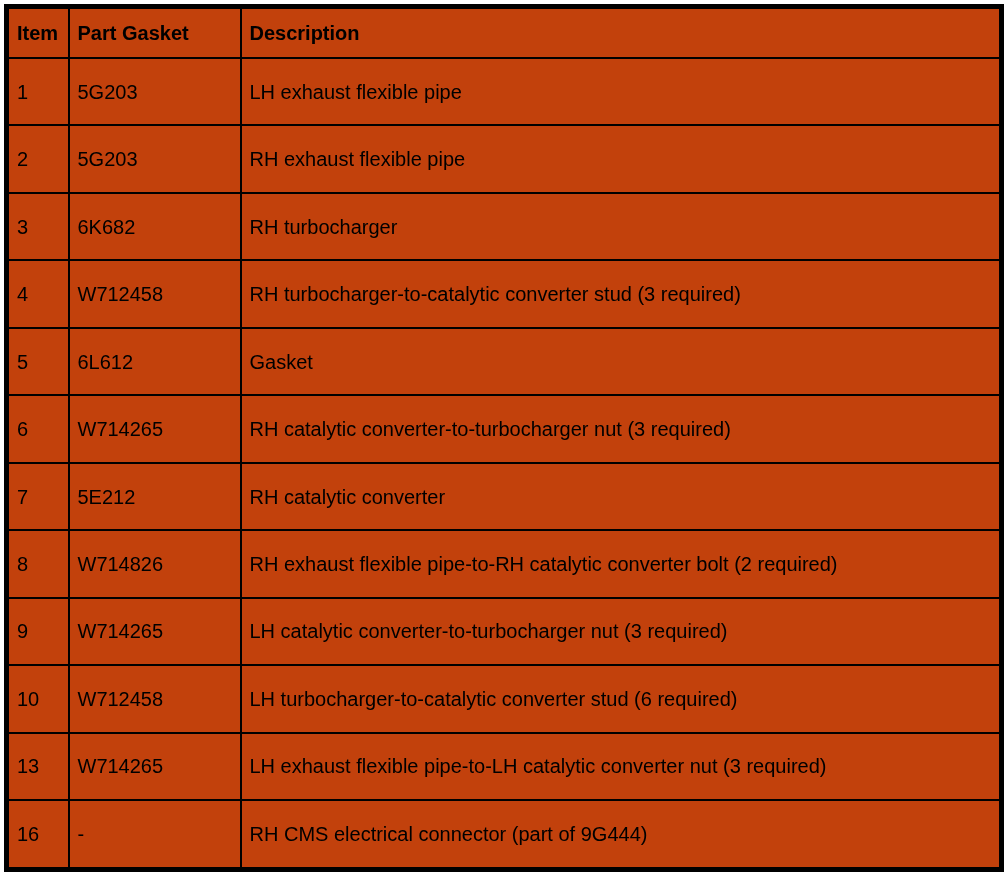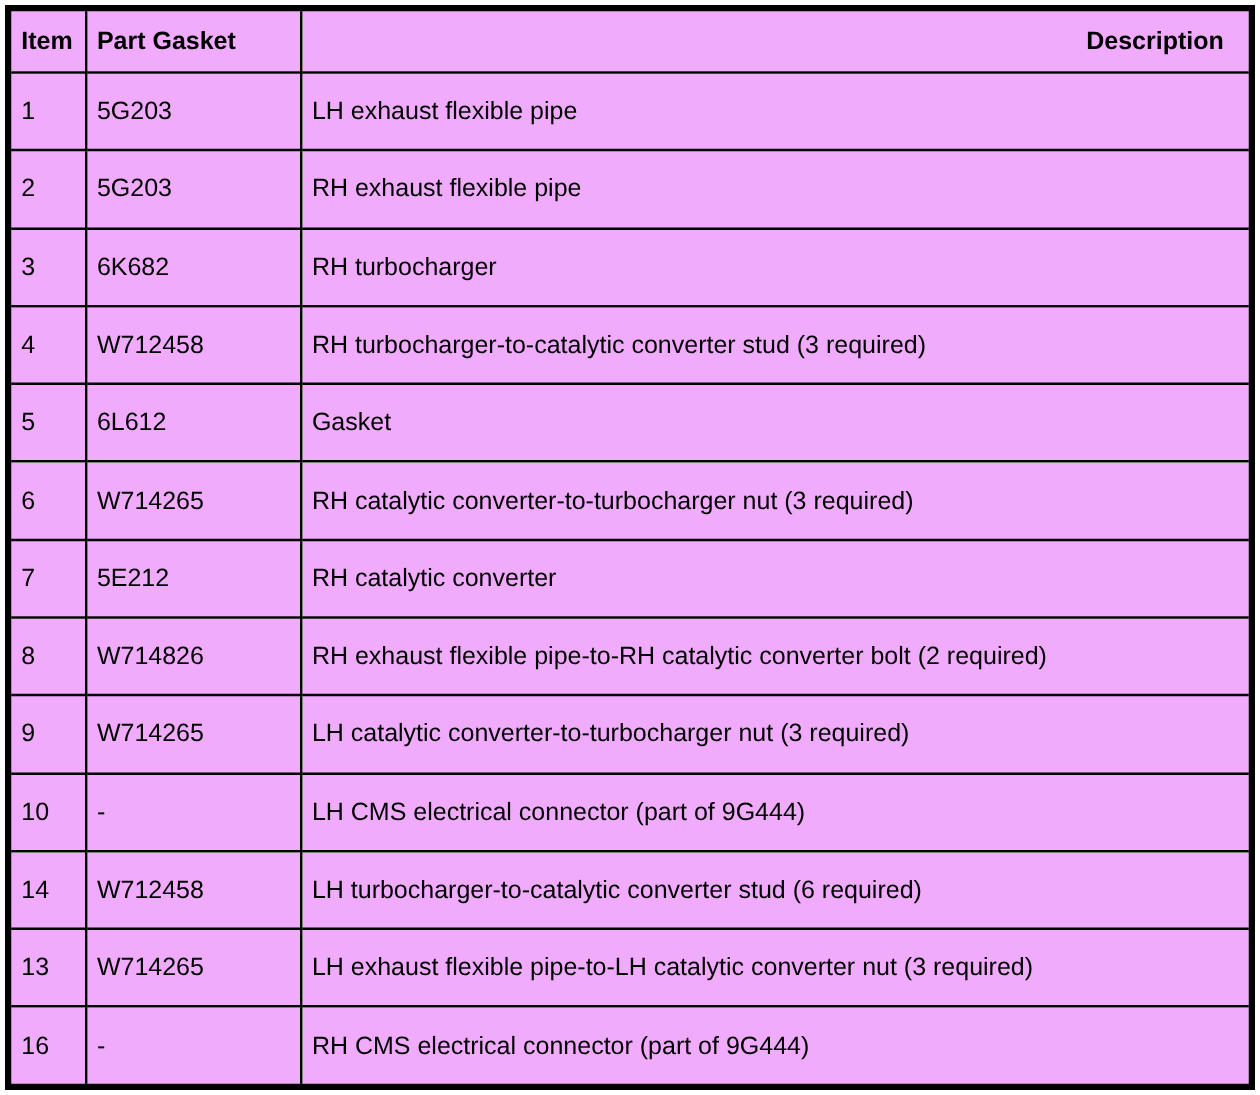--- a/index.html
+++ b/index.html
@@ -21,34 +21,34 @@
     border-collapse: collapse;
     table-layout: fixed;
     border: 5px solid #000000;
     background: #ffffff;
     color: #000000;
   }
   table.parts th, table.parts td {
     border: 2px solid #000000;
     font-size: 20px;
     line-height: 1.1;
-    padding: 4px 20px 4px 8px;
+    padding: 4px 2px 4px 8px;
     vertical-align: middle;
     white-space: nowrap;
     overflow: hidden;
     color: #000000;
-    background: #f0abfc;
+    background: #c2410c;
   }
   table.parts th {
     font-weight: bold;
     text-align: left;
     height: 40px;
   }
   table.parts th.col-desc {
-    text-align: right;
+    text-align: left;
   }
   table.parts td {
     font-weight: normal;
     text-align: left;
     height: 44px;
   }
   col.col-item { width: 62px; }
   col.col-part { width: 172px; }
   col.col-desc { width: auto; }
 </style>
@@ -110,25 +110,20 @@
           <td>W714826</td>
           <td>RH exhaust flexible pipe-to-RH catalytic converter bolt (2 required)</td>
         </tr>
         <tr>
           <td>9</td>
           <td>W714265</td>
           <td>LH catalytic converter-to-turbocharger nut (3 required)</td>
         </tr>
         <tr>
           <td>10</td>
-          <td>-</td>
-          <td>LH CMS electrical connector (part of 9G444)</td>
-        </tr>
-        <tr>
-          <td>14</td>
           <td>W712458</td>
           <td>LH turbocharger-to-catalytic converter stud (6 required)</td>
         </tr>
         <tr>
           <td>13</td>
           <td>W714265</td>
           <td>LH exhaust flexible pipe-to-LH catalytic converter nut (3 required)</td>
         </tr>
         <tr>
           <td>16</td>

